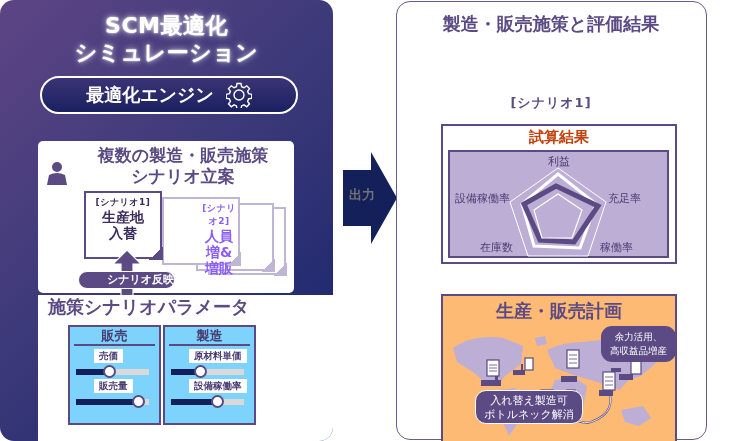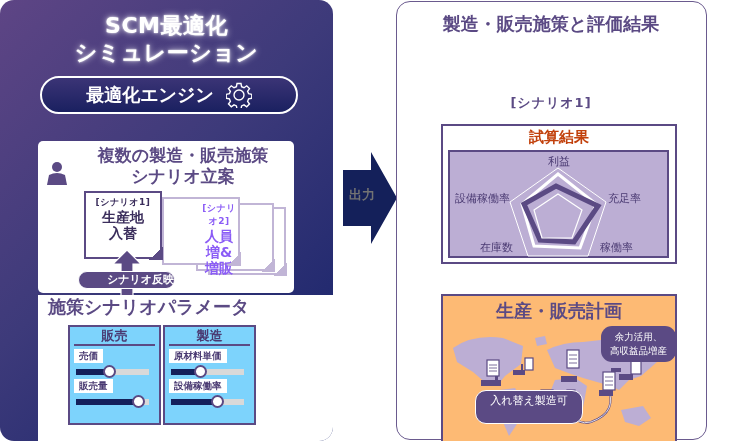--- a/index.html
+++ b/index.html
@@ -66,21 +66,21 @@
   }
   .param-box {
     position: absolute; top: 30px; width: 93px; height: 100px;
     background: #7dd3fc; border: 2.5px solid #5b4a84;
   }
   .param-box .head {
     text-align: center; color: #4a3a72; font-weight: bold; font-size: 13px;
     border-bottom: 2px solid #5b4a84; margin: 1px 4px 0; line-height: 16px;
   }
   .param-label {
-    position: absolute; left: 4px; height: 14px; background: #fff; color: #4a3a72;
+    position: absolute; left: 24px; height: 14px; background: #fff; color: #4a3a72;
     font-size: 9.5px; font-weight: bold; padding: 0 5px; line-height: 14px;
   }
   .slider { position: absolute; left: 6px; width: 73px; height: 6px; background: #d9d9d9; }
   .slider .fill { position: absolute; left: 0; top: 0; height: 6px; background: #14205a; }
   .slider .knob {
     position: absolute; top: -4px; width: 13px; height: 13px; border-radius: 50%;
     background: #fff; border: 2.5px solid #5b4a84; margin-left: -6px;
   }
 
   
@@ -296,15 +296,16 @@
         <line x1="100" y1="71" x2="108" y2="71"></line>
           <line x1="100" y1="75" x2="108" y2="75"></line>
       </g>
     </svg>
     <div class="callout a">
       <div>余力活用、</div>
       <div>高収益品増産</div>
     </div>
     <div class="callout b">
       <div>入れ替え製造可</div>
+      <div>ボトルネック解消</div>
     </div>
   </div>
 </div>
 
 </body></html>

